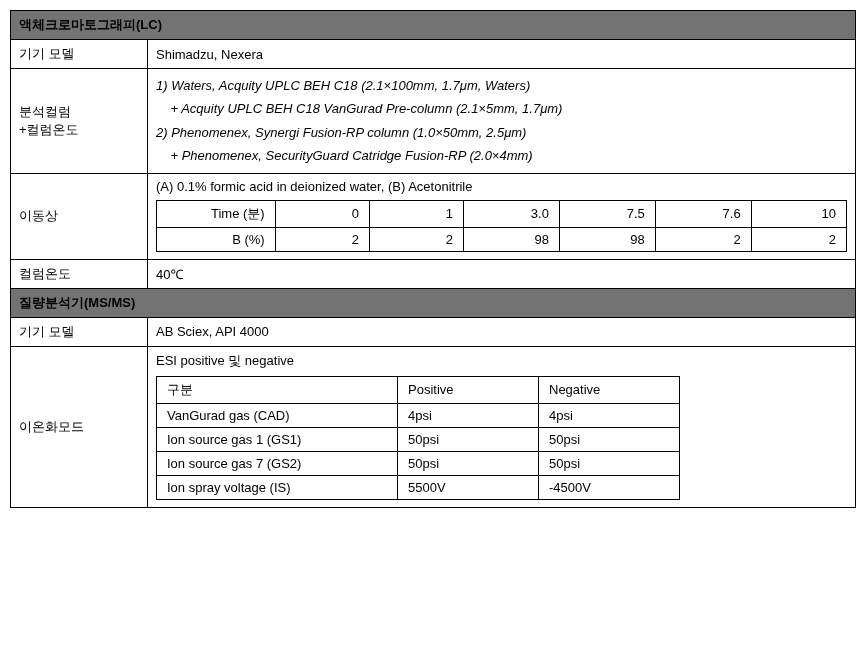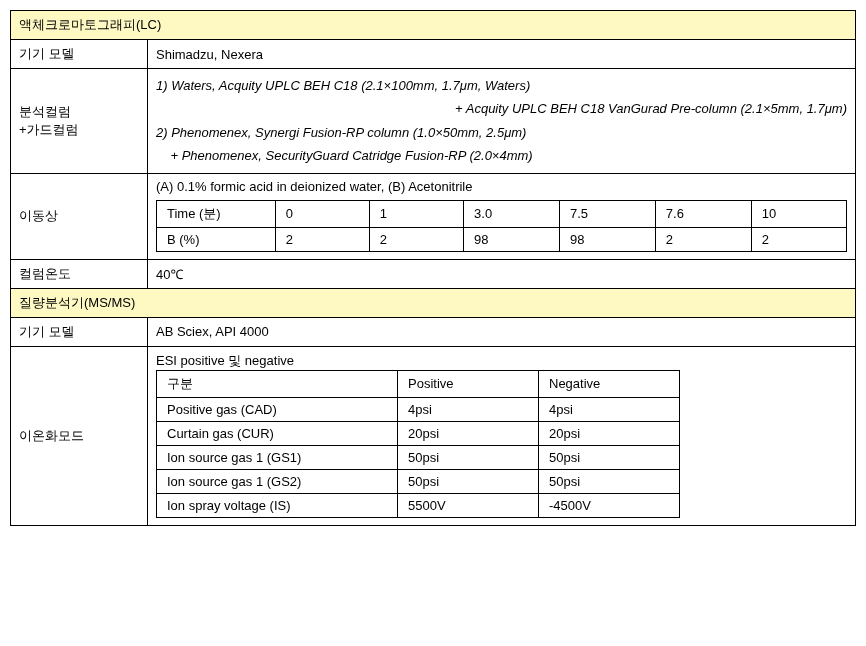--- a/index.html
+++ b/index.html
@@ -14,45 +14,46 @@
       border-collapse: collapse;
       width: 846px;
     }
     .main-table td, .main-table th {
       border: 1px solid #000;
       padding: 5px 8px;
       text-align: left;
       vertical-align: middle;
     }
     .section-header {
-      background-color: #fef9c3;
-      font-weight: normal;
+      background-color: #737373;
+      font-weight: bold;
     }
     .label-col {
       width: 120px;
       vertical-align: middle;
     }
     .inner-table {
       border-collapse: collapse;
       margin: 6px 0 2px 0;
     }
     .inner-table td, .inner-table th {
       border: 1px solid #000;
       padding: 4px 10px;
       text-align: left;
       font-size: 13px;
     }
     .gradient-table td {
       width: 85px;
+      text-align: right;
     }
     .gradient-table td.first {
       width: 110px;
     }
     .ion-table {
-      margin-top: 0;
+      margin-top: 6px;
     }
     .ion-table td.c1 { width: 220px; }
     .ion-table td.c2 { width: 120px; }
     .ion-table td.c3 { width: 120px; }
     .multiline {
       line-height: 1.8;
       padding-top: 8px;
       padding-bottom: 8px;
       font-style: italic;
     }
@@ -67,24 +68,24 @@
     <td colspan="2" class="section-header">액체크로마토그래피(LC)</td>
   </tr>
 
   <tr>
     <td class="label-col">기기 모델</td>
     <td>Shimadzu, Nexera</td>
   </tr>
 
   <tr>
     <td class="label-col" style="white-space:pre-line;">분석컬럼
-+가드컬럼</td>
++컬럼온도</td>
     <td class="multiline">
       <div style="white-space:pre;">1) Waters, Acquity UPLC BEH C18 (2.1×100mm, 1.7μm, Waters)</div>
-      <div style="white-space:pre;text-align:right;">    + Acquity UPLC BEH C18 VanGurad Pre-column (2.1×5mm, 1.7μm)</div>
+      <div style="white-space:pre;">    + Acquity UPLC BEH C18 VanGurad Pre-column (2.1×5mm, 1.7μm)</div>
       <div style="white-space:pre;">2) Phenomenex, Synergi Fusion-RP column (1.0×50mm, 2.5μm)</div>
       <div style="white-space:pre;">    + Phenomenex, SecurityGuard Catridge Fusion-RP (2.0×4mm)</div>
     </td>
   </tr>
 
   <tr>
     <td class="label-col">이동상</td>
     <td>
       <div>(A) 0.1% formic acid in deionized water, (B) Acetonitrile</div>
       <table class="inner-table gradient-table">
@@ -131,36 +132,31 @@
     <td>
       <div>ESI positive 및 negative</div>
       <table class="inner-table ion-table">
         <tbody>
               <tr>
           <td class="c1">구분</td>
           <td class="c2">Positive</td>
           <td class="c3">Negative</td>
         </tr>
         <tr>
-          <td class="c1">Positive gas (CAD)</td>
+          <td class="c1">VanGurad gas (CAD)</td>
           <td class="c2">4psi</td>
           <td class="c3">4psi</td>
-        </tr>
-        <tr>
-          <td class="c1">Curtain gas (CUR)</td>
-          <td class="c2">20psi</td>
-          <td class="c3">20psi</td>
         </tr>
         <tr>
           <td class="c1">Ion source gas 1 (GS1)</td>
           <td class="c2">50psi</td>
           <td class="c3">50psi</td>
         </tr>
         <tr>
-          <td class="c1">Ion source gas 1 (GS2)</td>
+          <td class="c1">Ion source gas 7 (GS2)</td>
           <td class="c2">50psi</td>
           <td class="c3">50psi</td>
         </tr>
         <tr>
           <td class="c1">Ion spray voltage (IS)</td>
           <td class="c2">5500V</td>
           <td class="c3">-4500V</td>
         </tr>
       </tbody>
           </table>

